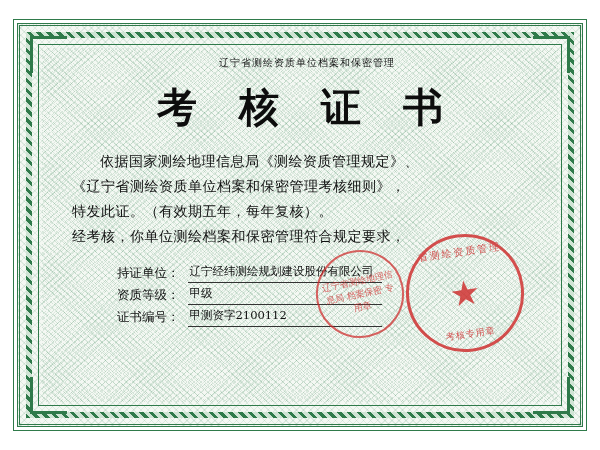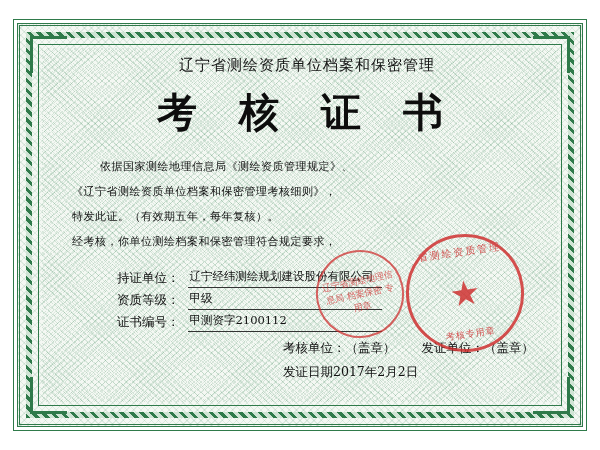--- a/index.html
+++ b/index.html
@@ -56,40 +56,40 @@
   .corner.bl{bottom:10px;left:10px;border-right:none;border-top:none;}
   .corner.br{bottom:10px;right:10px;border-left:none;border-top:none;}
 
   .content{
     position:absolute;inset:26px 34px 26px 34px;
     color:#111;
   }
   .head-line{
     text-align:center;
     font-family:"DejaVu Serif", serif;
-    font-size:15px;
+    font-size:10px;
     letter-spacing:1px;
     color:#141414;
     margin-top:4px;
     padding-left:14px;
   }
   .big-title{
     text-align:center;
     font-family:"DejaVu Serif", serif;
     font-weight:bold;
     font-size:40px;
     letter-spacing:14px;
     color:#0d0d0d;
     margin:10px 0 4px 0;
     text-indent:14px;
   }
   .body-text{
     margin-top:14px;
     font-family:"DejaVu Serif", serif;
-    font-size:11px;
+    font-size:14px;
     line-height:25px;
     color:#111;
     letter-spacing:0.5px;
     padding:0 18px;
     text-align:justify;
   }
   .body-text p{margin:0;}
   .body-text p.first{text-indent:28px;}
 
   .fields{
@@ -227,28 +227,20 @@
         </div>
       </div>
 
       <div class="bottom">
 
         <table class="review-table">
           <tbody>
         </tbody>
           </table>
 
-        <div class="sign-area">
-          <div class="sign-row">
-            <span>考核单位：</span><span>（盖章）</span><span class="gap"></span><span>发证单位：</span><span>（盖章）</span>
-          </div>
-          <div class="sign-row">
-            <span>发证日期</span><span>2017年2月2日</span>
-          </div>
-        </div>
 
       </div>
     </div>
 
     <div class="seal seal-sq">辽宁省测绘地理信息局 档案保密 专用章</div>
 
     <div class="seal seal-main">
       <div class="seal-arc-top">省测绘资质管理</div>
       <div class="star">★</div>
       <div class="seal-arc-bottom">考核专用章</div>

